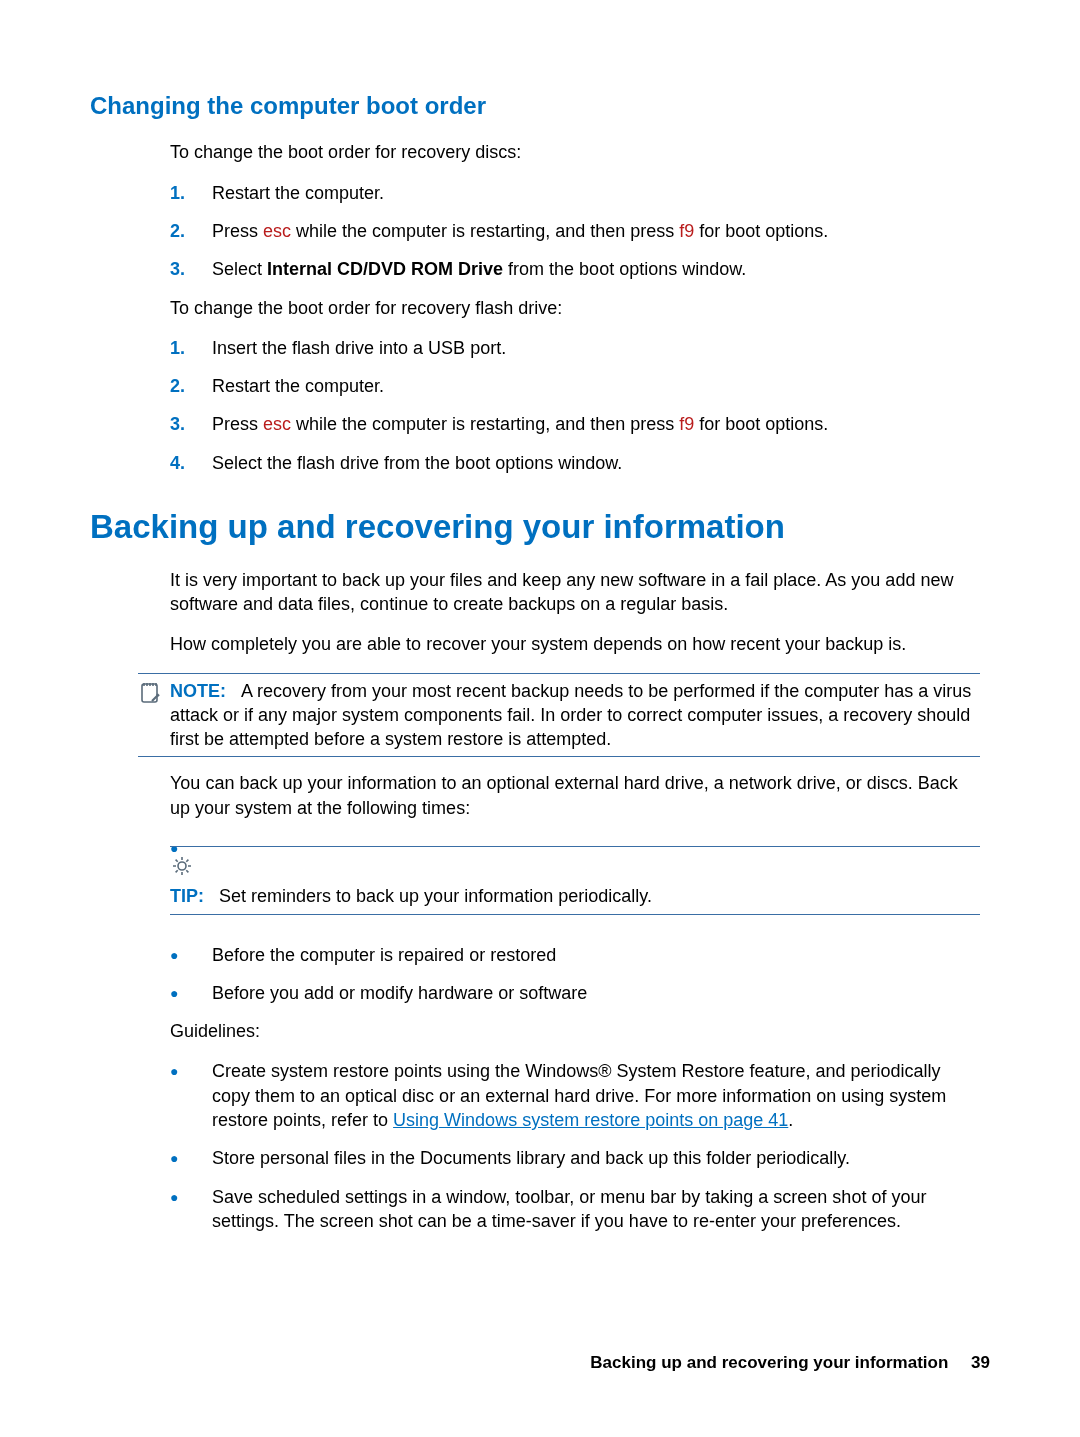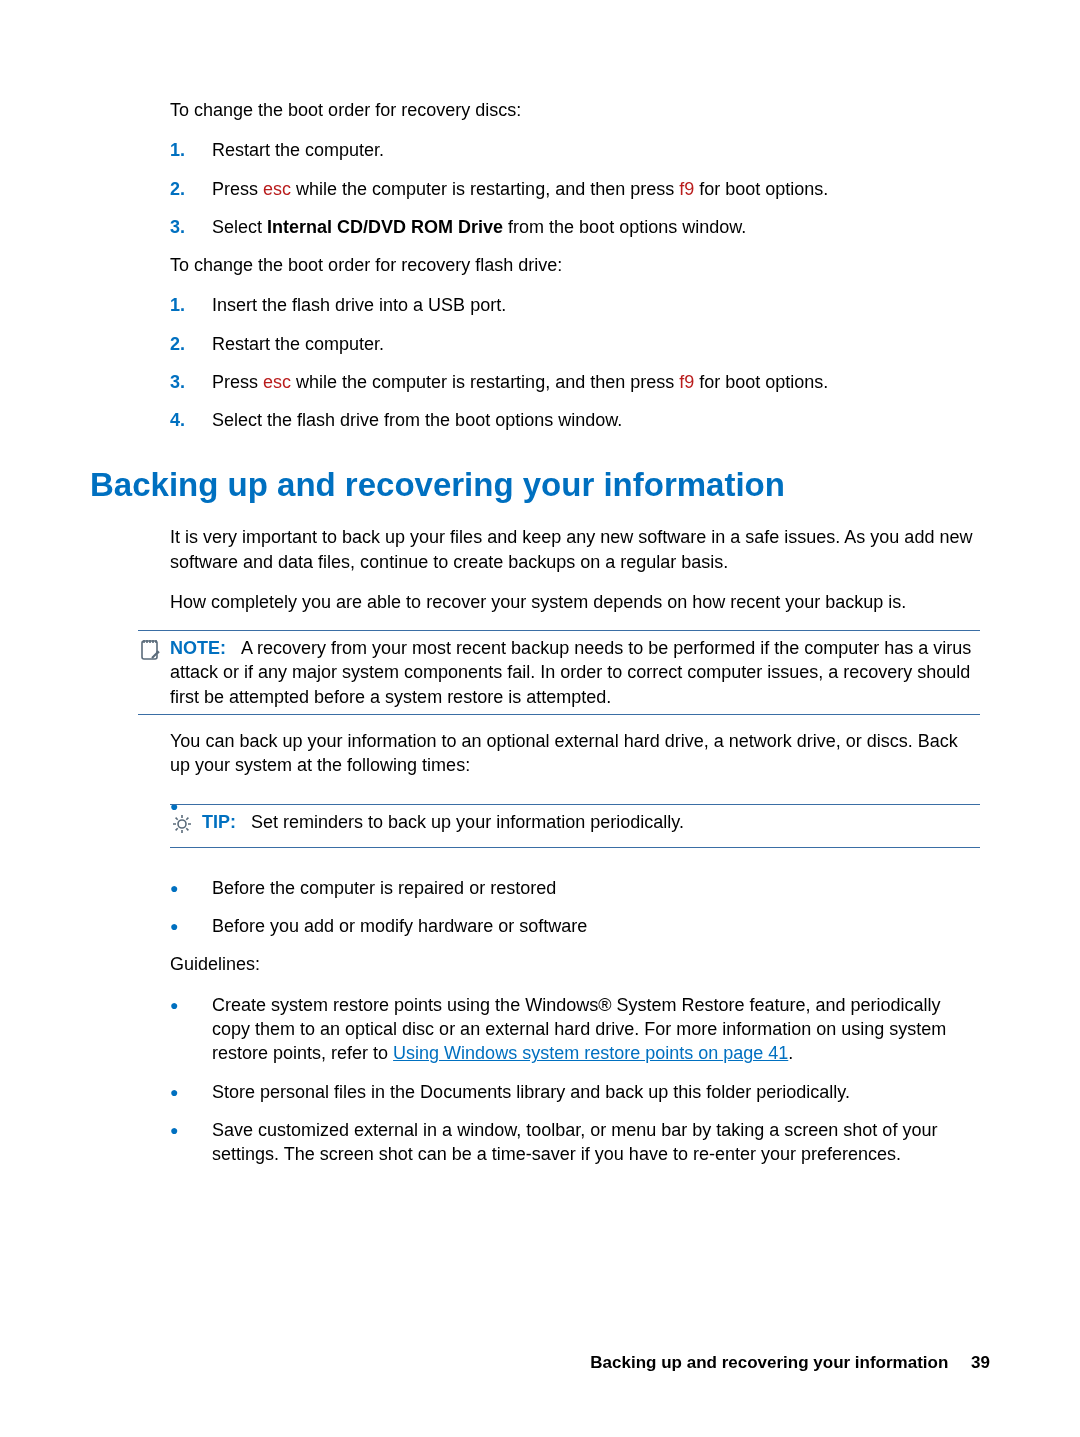--- a/index.html
+++ b/index.html
@@ -98,20 +98,21 @@
     font-weight: bold;
   }
   .footer .pg { margin-left: 18px; }
   strong { font-weight: bold; }
 </style>
 </head>
 <body>
 
 <div class="page">
 
+  <div class="section-h2">Changing the computer boot order</div>
 
   <div class="body-block">
     <p>To change the boot order for recovery discs:</p>
 
     <ol>
       <li>
         <span class="num">1.</span>
         <span class="li-body">Restart the computer.</span>
       </li>
       <li>
@@ -148,21 +149,21 @@
       <li>
         <span class="num">4.</span>
         <span class="li-body">Select the flash drive from the boot options window.</span>
       </li>
     </ol>
   </div>
 
   <div class="section-h1">Backing up and recovering your information</div>
 
   <div class="body-block">
-    <p>It is very important to back up your files and keep any new software in a safe issues. As you add new software and data files, continue to create backups on a regular basis.</p>
+    <p>It is very important to back up your files and keep any new software in a fail place. As you add new software and data files, continue to create backups on a regular basis.</p>
     <p>How completely you are able to recover your system depends on how recent your backup is.</p>
 
     <div class="callout" style="margin-left:-32px;justify-content:center;">
       <div class="cicon">
         <svg viewBox="0 0 24 24" fill="none" stroke="#5a6b7a" stroke-width="1.6">
           <rect x="4" y="3" width="15" height="18" rx="2"></rect>
           <path d="M6 2 v3 M9 2 v3 M12 2 v3 M15 2 v3 M18 2 v3"></path>
           <path d="M14 20 l6 -6" stroke-width="2.2"></path>
           <path d="M19 13 l2 2" stroke-width="2.2"></path>
         </svg>
@@ -171,21 +172,21 @@
         <span class="callout-label">NOTE:</span>&nbsp;&nbsp;&nbsp;<span>A recovery from your most recent backup needs to be performed if the computer has a virus attack or if any major system components fail. In order to correct computer issues, a recovery should first be attempted before a system restore is attempted.</span>
       </div>
     </div>
 
     <p>You can back up your information to an optional external hard drive, a network drive, or discs. Back up your system at the following times:</p>
 
     <ul>
       <li>
         <span class="bullet">●</span>
         <span class="li-body">
-          <div class="callout callout-nested" style="margin-left:-42px;">
+          <div class="callout callout-nested" style="margin-left:-42px;flex-direction:column;">
             <div class="cicon">
               <svg viewBox="0 0 24 24" fill="none" stroke="#5a6b7a" stroke-width="1.6">
                 <circle cx="12" cy="12" r="4"></circle>
                 <path d="M12 3 v3 M12 18 v3 M3 12 h3 M18 12 h3 M5.6 5.6 l2.1 2.1 M16.3 16.3 l2.1 2.1 M18.4 5.6 l-2.1 2.1 M7.7 16.3 l-2.1 2.1"></path>
               </svg>
             </div>
             <div class="callout-body">
               <span class="callout-label">TIP:</span>&nbsp;&nbsp;&nbsp;<span>Set reminders to back up your information periodically.</span>
             </div>
           </div>
@@ -209,21 +210,21 @@
         <span class="li-body">
           <span>Create system restore points using the Windows® System Restore feature, and periodically copy them to an optical disc or an external hard drive. For more information on using system restore points, refer to </span><span class="link">Using Windows system restore points on page 41</span><span>.</span>
         </span>
       </li>
       <li>
         <span class="bullet">●</span>
         <span class="li-body">Store personal files in the Documents library and back up this folder periodically.</span>
       </li>
       <li>
         <span class="bullet">●</span>
-        <span class="li-body">Save customized external in a window, toolbar, or menu bar by taking a screen shot of your settings. The screen shot can be a time-saver if you have to re-enter your preferences.</span>
+        <span class="li-body">Save scheduled settings in a window, toolbar, or menu bar by taking a screen shot of your settings. The screen shot can be a time-saver if you have to re-enter your preferences.</span>
       </li>
     </ul>
   </div>
 
   <div class="footer">
     <span>Backing up and recovering your information</span>
     <span class="pg">39</span>
   </div>
 </div>
 

